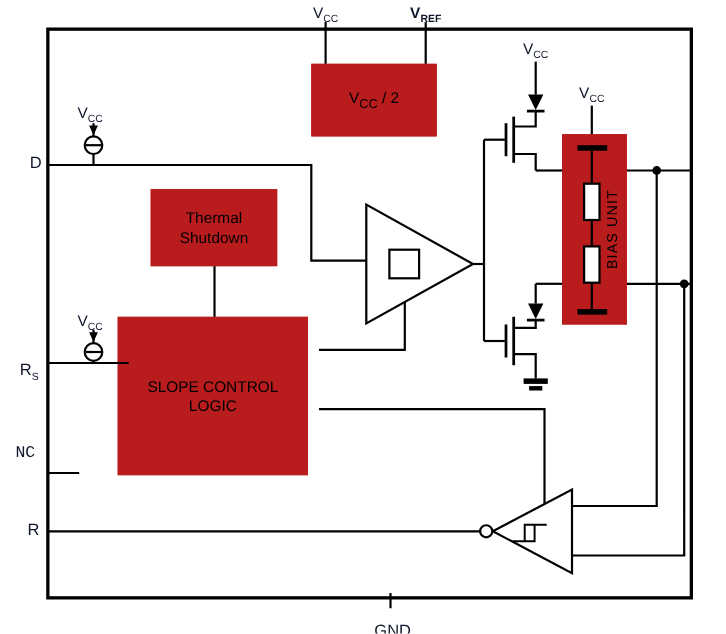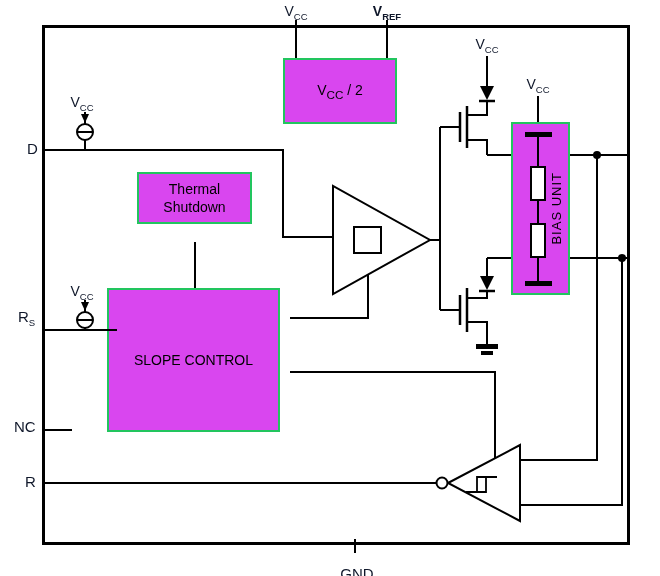--- a/index.html
+++ b/index.html
@@ -20,32 +20,32 @@
     font-size: 14px;
     color: #0f172a;
     white-space: nowrap;
     line-height: 1.1;
   }
   .label.center { transform: translateX(-50%); }
   .label sub { font-size: 9.5px; line-height: 1; }
   .pin { font-size: 15px; }
   .box {
     position: absolute;
-    border: 2px solid #22c55e;
-    background: #d946ef;
+    border: 2px solid #b91c1c;
+    background: #b91c1c;
     display: flex;
     align-items: center;
     justify-content: center;
     text-align: center;
     font-size: 14px;
     line-height: 1.3;
     color: #000;
   }
   #box-vcc-half { left: 283px; top: 58px; width: 114px; height: 66px; }
-  #box-thermal  { left: 137px; top: 172px; width: 115px; height: 52px; }
+  #box-thermal  { left: 137px; top: 172px; width: 115px; height: 70px; }
   #box-slope    { left: 107px; top: 288px; width: 173px; height: 144px; }
   #box-bias     { left: 511px; top: 122px; width: 59px; height: 173px; }
   .bias-text-wrap {
     position: absolute;
     right: 1px; top: 0; bottom: 0;
     width: 20px;
     display: flex;
     align-items: center;
     justify-content: center;
   }
@@ -76,20 +76,21 @@
   <div class="box" id="box-thermal">
     <div>
       <div>Thermal</div>
       <div>Shutdown</div>
     </div>
   </div>
 
   <div class="box" id="box-slope">
     <div>
       <div>SLOPE CONTROL</div>
+      <div>LOGIC</div>
     </div>
   </div>
 
   <div class="box" id="box-bias">
     <div class="bias-text-wrap">
       <span class="vtext">BIAS UNIT</span>
     </div>
   </div>
 
   <div class="label center" style="left:296px; top:4px;">
@@ -108,24 +109,24 @@
   <div class="label center" style="left:487px; top:37px;">
     <span>V</span><sub>CC</sub>
   </div>
   <div class="label center" style="left:538px; top:77px;">
     <span>V</span><sub>CC</sub>
   </div>
 
   <div class="label pin" style="left:27px; top:141px;">
     <span>D</span>
   </div>
-  <div class="label pin" style="left:18px; top:309px;">
+  <div class="label pin" style="left:18px; top:329px;">
     <span>R</span><sub>S</sub>
   </div>
-  <div class="label pin" style="left:14px; top:419px;">
+  <div class="label pin" style="left:14px; top:404px;font-family:Liberation Mono, monospace;">
     <span>NC</span>
   </div>
   <div class="label pin" style="left:25px; top:474px;">
     <span>R</span>
   </div>
 
   <div class="label pin center" style="left:357px; top:566px;">
     <span>GND</span>
   </div>
 

